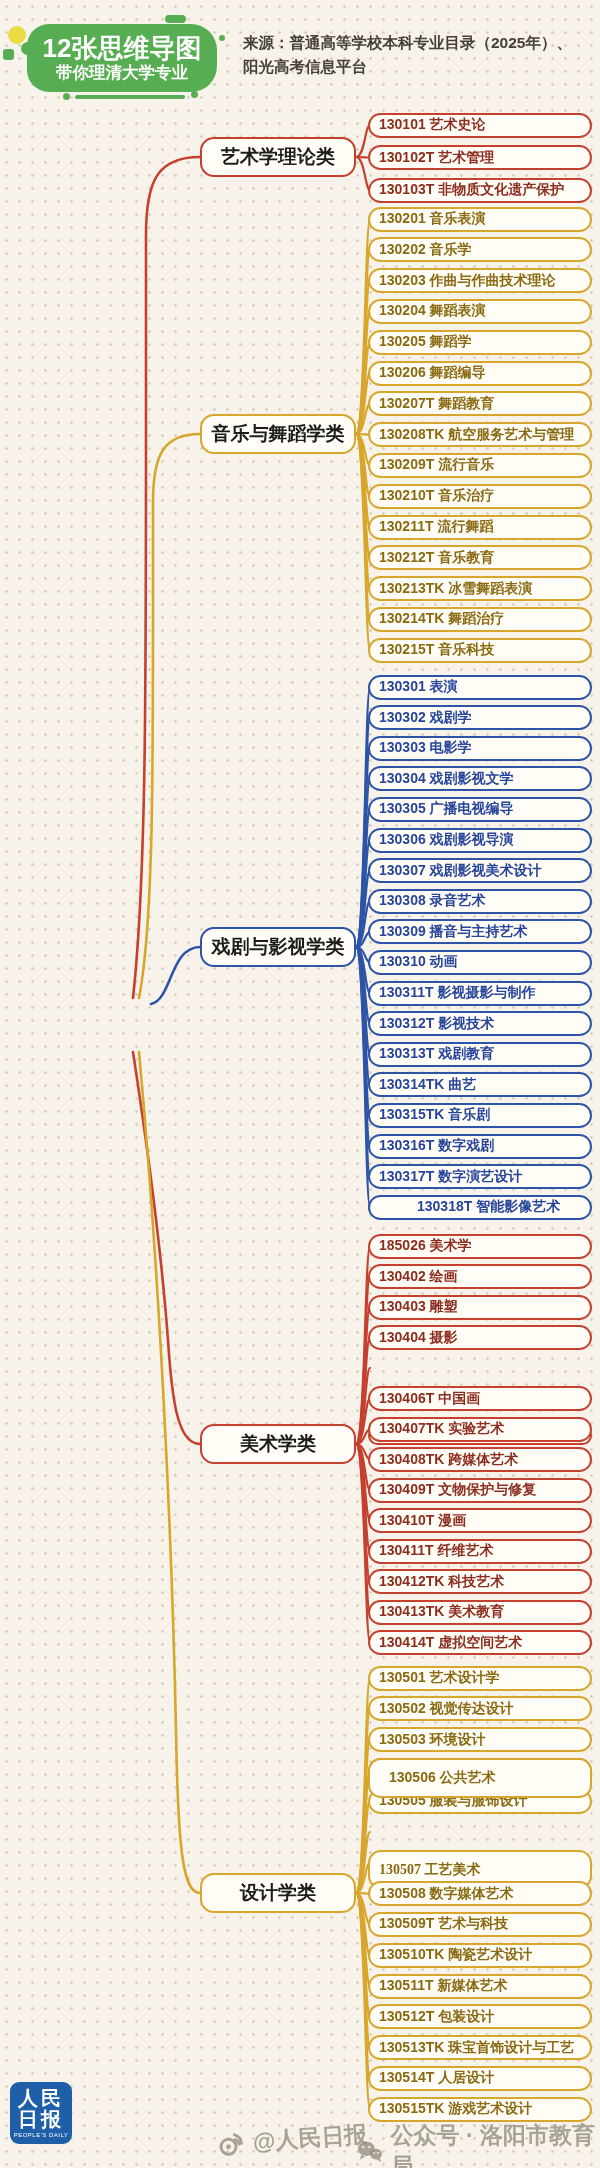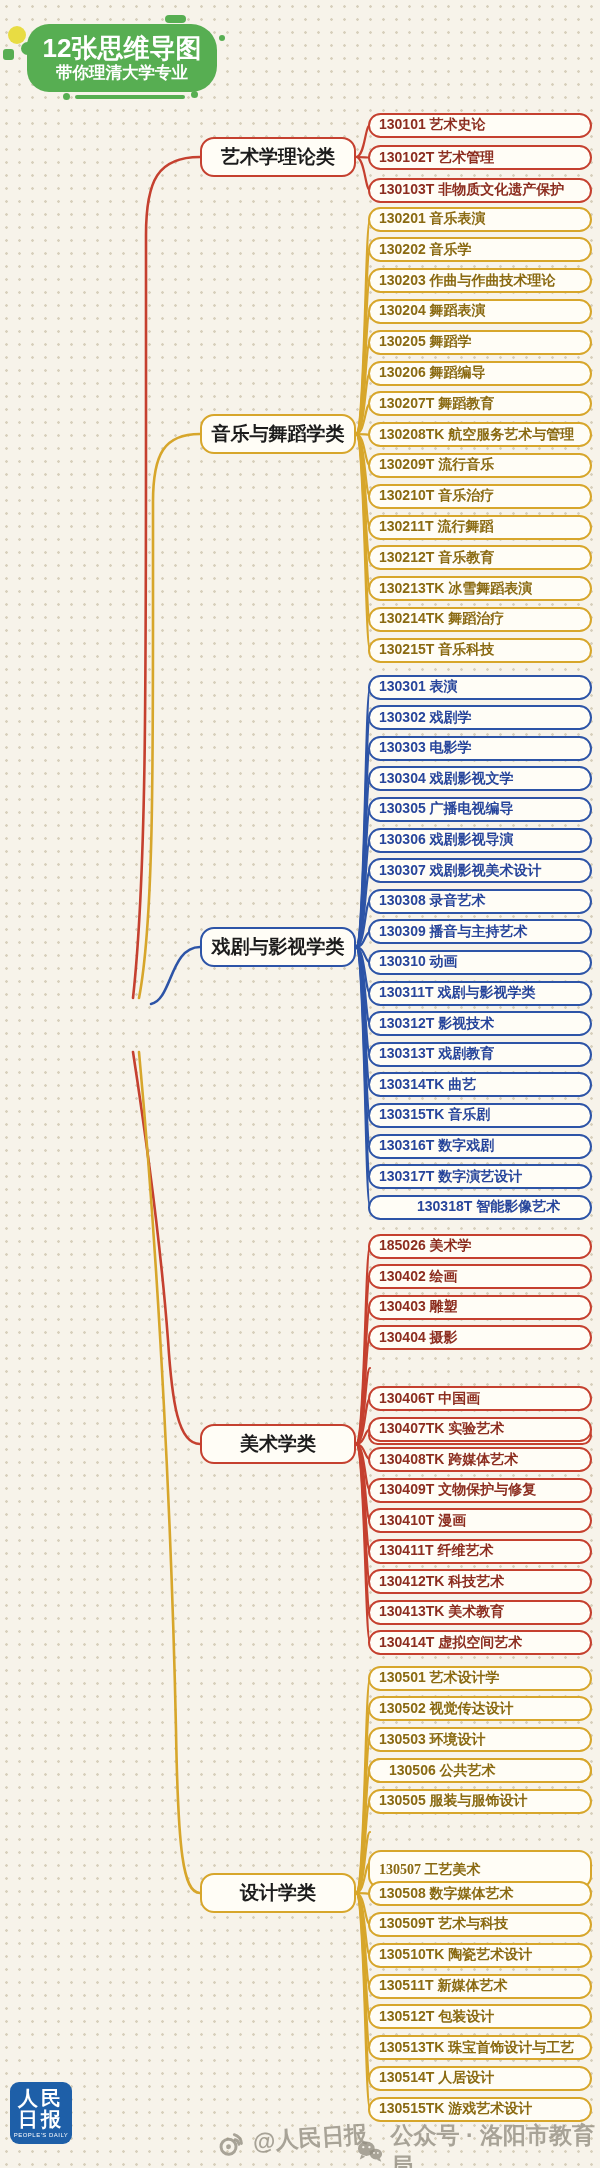--- a/index.html
+++ b/index.html
@@ -144,20 +144,22 @@
   <span class="deco" style="left: 75px; top: 95px; width: 110px; height: 4px; border-radius: 2px; background: rgb(87, 174, 82);"></span>
   <span class="deco round" style="left: 63px; top: 93px; width: 7px; height: 7px; background: rgb(87, 174, 82);"></span>
   <span class="deco round" style="left: 191px; top: 91px; width: 7px; height: 7px; background: rgb(87, 174, 82);"></span>
 
   <div class="badge" style="background: rgb(87, 174, 82);">
     <div class="badge-line1">12张思维导图</div>
     <div class="badge-line2">带你理清大学专业</div>
   </div>
 
   <div class="source">
+    <div>来源：普通高等学校本科专业目录（2025年）、</div>
+    <div>阳光高考信息平台</div>
   </div>
 
   <div id="mindmap">
       <div class="branch-label" style="left: 200px; top: 137px; width: 156px; height: 40px; border-color: rgb(197, 64, 47);">艺术学理论类</div>
       <div class="leaf" style="left: 368px; top: 112.5px; width: 224px; height: 25px; border-color: rgb(197, 64, 47); color: rgb(140, 45, 31);">130101 艺术史论</div>
       <div class="leaf" style="left: 368px; top: 145px; width: 224px; height: 25px; border-color: rgb(197, 64, 47); color: rgb(140, 45, 31);">130102T 艺术管理</div>
       <div class="leaf" style="left: 368px; top: 177.5px; width: 224px; height: 25px; border-color: rgb(197, 64, 47); color: rgb(140, 45, 31);">130103T 非物质文化遗产保护</div>
       <div class="branch-label" style="left: 200px; top: 414px; width: 156px; height: 40px; border-color: rgb(215, 166, 43);">音乐与舞蹈学类</div>
       <div class="leaf" style="left: 368px; top: 206.5px; width: 224px; height: 25px; border-color: rgb(215, 166, 43); color: rgb(138, 106, 18);">130201 音乐表演</div>
       <div class="leaf" style="left: 368px; top: 237.3px; width: 224px; height: 25px; border-color: rgb(215, 166, 43); color: rgb(138, 106, 18);">130202 音乐学</div>
@@ -178,21 +180,21 @@
       <div class="leaf" style="left: 368px; top: 674.5px; width: 224px; height: 25px; border-color: rgb(45, 84, 167); color: rgb(39, 69, 155);">130301 表演</div>
       <div class="leaf" style="left: 368px; top: 705.1px; width: 224px; height: 25px; border-color: rgb(45, 84, 167); color: rgb(39, 69, 155);">130302 戏剧学</div>
       <div class="leaf" style="left: 368px; top: 735.7px; width: 224px; height: 25px; border-color: rgb(45, 84, 167); color: rgb(39, 69, 155);">130303 电影学</div>
       <div class="leaf" style="left: 368px; top: 766.3px; width: 224px; height: 25px; border-color: rgb(45, 84, 167); color: rgb(39, 69, 155);">130304 戏剧影视文学</div>
       <div class="leaf" style="left: 368px; top: 796.9px; width: 224px; height: 25px; border-color: rgb(45, 84, 167); color: rgb(39, 69, 155);">130305 广播电视编导</div>
       <div class="leaf" style="left: 368px; top: 827.5px; width: 224px; height: 25px; border-color: rgb(45, 84, 167); color: rgb(39, 69, 155);">130306 戏剧影视导演</div>
       <div class="leaf" style="left: 368px; top: 858.1px; width: 224px; height: 25px; border-color: rgb(45, 84, 167); color: rgb(39, 69, 155);">130307 戏剧影视美术设计</div>
       <div class="leaf" style="left: 368px; top: 888.7px; width: 224px; height: 25px; border-color: rgb(45, 84, 167); color: rgb(39, 69, 155);">130308 录音艺术</div>
       <div class="leaf" style="left: 368px; top: 919.3px; width: 224px; height: 25px; border-color: rgb(45, 84, 167); color: rgb(39, 69, 155);">130309 播音与主持艺术</div>
       <div class="leaf" style="left: 368px; top: 949.9px; width: 224px; height: 25px; border-color: rgb(45, 84, 167); color: rgb(39, 69, 155);">130310 动画</div>
-      <div class="leaf" style="left: 368px; top: 980.5px; width: 224px; height: 25px; border-color: rgb(45, 84, 167); color: rgb(39, 69, 155);">130311T 戏剧与影视学类</div>
+      <div class="leaf" style="left: 368px; top: 980.5px; width: 224px; height: 25px; border-color: rgb(45, 84, 167); color: rgb(39, 69, 155);">130311T 影视摄影与制作</div>
       <div class="leaf" style="left: 368px; top: 1011.1px; width: 224px; height: 25px; border-color: rgb(45, 84, 167); color: rgb(39, 69, 155);">130312T 影视技术</div>
       <div class="leaf" style="left: 368px; top: 1041.7px; width: 224px; height: 25px; border-color: rgb(45, 84, 167); color: rgb(39, 69, 155);">130313T 戏剧教育</div>
       <div class="leaf" style="left: 368px; top: 1072.3px; width: 224px; height: 25px; border-color: rgb(45, 84, 167); color: rgb(39, 69, 155);">130314TK 曲艺</div>
       <div class="leaf" style="left: 368px; top: 1102.9px; width: 224px; height: 25px; border-color: rgb(45, 84, 167); color: rgb(39, 69, 155);">130315TK 音乐剧</div>
       <div class="leaf" style="left: 368px; top: 1133.5px; width: 224px; height: 25px; border-color: rgb(45, 84, 167); color: rgb(39, 69, 155);">130316T 数字戏剧</div>
       <div class="leaf" style="left: 368px; top: 1164.1px; width: 224px; height: 25px; border-color: rgb(45, 84, 167); color: rgb(39, 69, 155);">130317T 数字演艺设计</div>
       <div class="leaf" style="left: 368px; top: 1194.7px; width: 224px; height: 25px; border-color: rgb(45, 84, 167); color: rgb(39, 69, 155); padding-left: 47px;">130318T 智能影像艺术</div>
       <div class="branch-label" style="left: 200px; top: 1424px; width: 156px; height: 40px; border-color: rgb(197, 64, 47);">美术学类</div>
       <div class="leaf" style="left: 368px; top: 1233.5px; width: 224px; height: 25px; border-color: rgb(197, 64, 47); color: rgb(140, 45, 31);">185026 美术学</div>
       <div class="leaf" style="left: 368px; top: 1264px; width: 224px; height: 25px; border-color: rgb(197, 64, 47); color: rgb(140, 45, 31);">130402 绘画</div>
@@ -207,21 +209,21 @@
       <div class="leaf" style="left: 368px; top: 1538.5px; width: 224px; height: 25px; border-color: rgb(197, 64, 47); color: rgb(140, 45, 31);">130411T 纤维艺术</div>
       <div class="leaf" style="left: 368px; top: 1569px; width: 224px; height: 25px; border-color: rgb(197, 64, 47); color: rgb(140, 45, 31);">130412TK 科技艺术</div>
       <div class="leaf" style="left: 368px; top: 1599.5px; width: 224px; height: 25px; border-color: rgb(197, 64, 47); color: rgb(140, 45, 31);">130413TK 美术教育</div>
       <div class="leaf" style="left: 368px; top: 1630px; width: 224px; height: 25px; border-color: rgb(197, 64, 47); color: rgb(140, 45, 31);">130414T 虚拟空间艺术</div>
       <div class="branch-label" style="left: 200px; top: 1873px; width: 156px; height: 40px; border-color: rgb(215, 166, 43);">设计学类</div>
       <div class="leaf" style="left: 368px; top: 1665.5px; width: 224px; height: 25px; border-color: rgb(215, 166, 43); color: rgb(138, 106, 18);">130501 艺术设计学</div>
       <div class="leaf" style="left: 368px; top: 1696.3px; width: 224px; height: 25px; border-color: rgb(215, 166, 43); color: rgb(138, 106, 18);">130502 视觉传达设计</div>
       <div class="leaf" style="left: 368px; top: 1727.1px; width: 224px; height: 25px; border-color: rgb(215, 166, 43); color: rgb(138, 106, 18);">130503 环境设计</div>
       <div class="leaf" style="left: 368px; top: 1757.9px; width: 224px; height: 25px; border-color: rgb(215, 166, 43); color: rgb(138, 106, 18);">130504 产品设计</div>
       <div class="leaf" style="left: 368px; top: 1788.7px; width: 224px; height: 25px; border-color: rgb(215, 166, 43); color: rgb(138, 106, 18);">130505 服装与服饰设计</div>
-      <div class="leaf" style="left: 368px; top: 1758px; width: 224px; height: 25px; border-color: rgb(215, 166, 43); color: rgb(138, 106, 18); padding-left: 19px;">130506 公共艺术</div>
+      <div class="leaf" style="left: 368px; top: 1758px; width: 224px; height: 40px; border-color: rgb(215, 166, 43); color: rgb(138, 106, 18); padding-left: 19px;">130506 公共艺术</div>
       <div class="leaf" style="left: 368px; top: 1850.3px; width: 224px; height: 39px; border-color: rgb(215, 166, 43); color: rgb(138, 106, 18); font-family: Liberation Serif, serif;">130507 工艺美术</div>
       <div class="leaf" style="left: 368px; top: 1881.1px; width: 224px; height: 25px; border-color: rgb(215, 166, 43); color: rgb(138, 106, 18);">130508 数字媒体艺术</div>
       <div class="leaf" style="left: 368px; top: 1911.9px; width: 224px; height: 25px; border-color: rgb(215, 166, 43); color: rgb(138, 106, 18);">130509T 艺术与科技</div>
       <div class="leaf" style="left: 368px; top: 1942.7px; width: 224px; height: 25px; border-color: rgb(215, 166, 43); color: rgb(138, 106, 18);">130510TK 陶瓷艺术设计</div>
       <div class="leaf" style="left: 368px; top: 1973.5px; width: 224px; height: 25px; border-color: rgb(215, 166, 43); color: rgb(138, 106, 18);">130511T 新媒体艺术</div>
       <div class="leaf" style="left: 368px; top: 2004.3px; width: 224px; height: 25px; border-color: rgb(215, 166, 43); color: rgb(138, 106, 18);">130512T 包装设计</div>
       <div class="leaf" style="left: 368px; top: 2035.1px; width: 224px; height: 25px; border-color: rgb(215, 166, 43); color: rgb(138, 106, 18);">130513TK 珠宝首饰设计与工艺</div>
       <div class="leaf" style="left: 368px; top: 2065.9px; width: 224px; height: 25px; border-color: rgb(215, 166, 43); color: rgb(138, 106, 18);">130514T 人居设计</div>
       <div class="leaf" style="left: 368px; top: 2096.7px; width: 224px; height: 25px; border-color: rgb(215, 166, 43); color: rgb(138, 106, 18);">130515TK 游戏艺术设计</div>
     </div>

